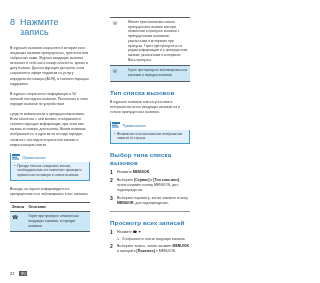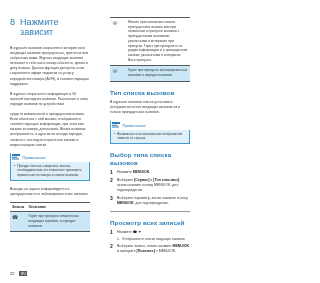--- a/index.html
+++ b/index.html
@@ -263,21 +263,21 @@
 
 <div class="page">
   <div class="columns">
 
     <div class="col">
 
       <div class="chapter">
         <span class="chapter-num">8</span>
         <span class="chapter-title">
           <span>Нажмите</span><br>
-          <span>зависит</span>
+          <span>запись</span>
         </span>
       </div>
 
       <p class="body">В журнале вызовов сохраняется история всех входящих вызовов пропущенных, принятых или набранных вами. Журнал входящих вызовов включает в себя как в номер абонента, время и дату вызова. Данная функция доступна, если сохраняется офорт подписки на услугу определения номера (АОН), и соответствующая поддержка.</p>
       <p class="body">В журнал сохраняется информация о 50 записей последних вызовов. Распознает в этом порядке вызовов по устройствам</p>
       <p class="body">средств возможности о пропущенном вызове. Если абонента с ней вызова, отображается соответствующая информация, при этом том вызова и номера, для вызова. Вызов вызовам отображаются, в одна из их отсюда порядок, начиная с последнего принятого вызова в возрастающем списке.</p>
 
       <div class="note">
         <div class="note-head">
           <svg class="note-icon" viewBox="0 0 16 14">

